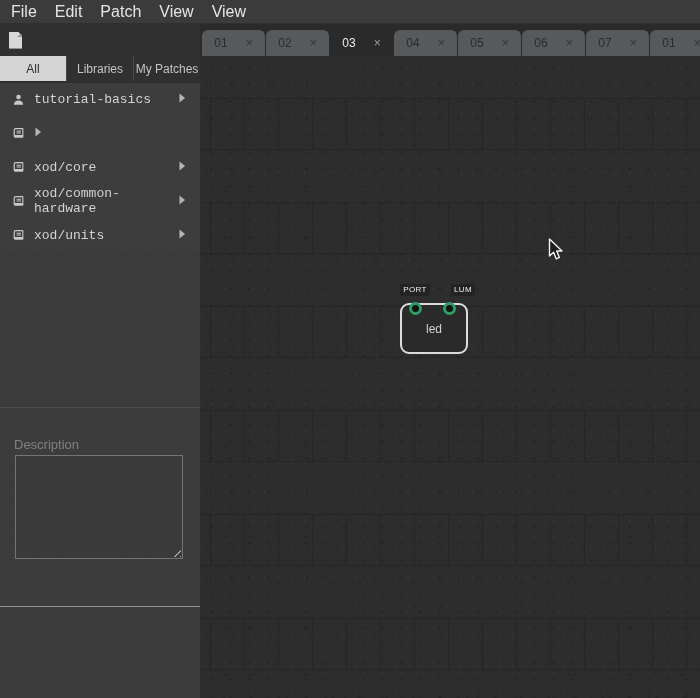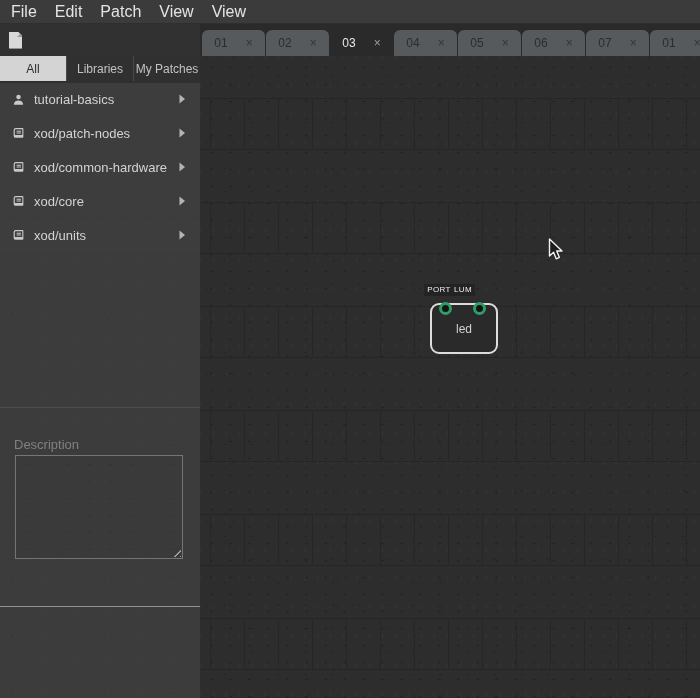--- a/index.html
+++ b/index.html
@@ -29,21 +29,21 @@
 
   
   .sidebar{width:200px;flex:0 0 auto;background:#3c3c3c;display:flex;flex-direction:column;
     background-image:radial-gradient(rgba(0,0,0,.07) 1px,transparent 1.2px),radial-gradient(rgba(255,255,255,.02) 1px,transparent 1.2px);
     background-size:23px 19px,31px 27px;}
   .filter-tabs{height:27px;display:flex;flex:0 0 auto;border-bottom:2px solid #2f2f2f;}
   .filter-tab{flex:1;display:flex;align-items:center;justify-content:center;font-size:12px;background:#303030;color:#c3c3c3;cursor:default;}
   .filter-tab + .filter-tab{border-left:1px solid #4a4a4a;}
   .filter-tab.active{background:#d4d4d4;color:#2e2e2e;border-left:none;}
   .lib-list{flex:0 0 auto;}
-  .lib-row{height:32px;margin-bottom:2px;background:#3d3d3d;display:flex;align-items:center;padding:0 10px;cursor:default;}
+  .lib-row{height:32px;margin-bottom:2px;background:#3d3d3d;display:flex;align-items:center;padding:0 10px;cursor:default;font-family:Liberation Mono, monospace;}
   .lib-row .lib-icon{width:13px;height:13px;margin:0 9px 0 2px;flex:0 0 auto;display:flex;align-items:center;}
   .lib-row .lib-name{flex:1;font-size:13px;color:#d3d3d3;}
   .lib-row .chevron{flex:0 0 auto;margin-right:4px;}
   .sidebar-spacer1{height:154px;flex:0 0 auto;}
   .divider{height:1px;background:#4d4d4d;flex:0 0 auto;}
   .divider-light{height:1px;background:#949494;flex:0 0 auto;}
   .patch-panel{height:198px;flex:0 0 auto;position:relative;}
   .patch-line{margin:12px 0 0 14px;font-size:13px;color:#8a8a8a;}
   .patch-line .patch-value{color:#5bc0e8;}
   .desc-label{margin:29px 0 3px 14px;font-size:13px;color:#808080;}
@@ -54,21 +54,21 @@
     background:repeating-linear-gradient(315deg,#9e9e9e 0 1px,transparent 1px 4px);clip-path:polygon(100% 0,100% 100%,0 100%);}
   .sidebar-filler{flex:1;}
 
   
   .canvas{flex:1;position:relative;overflow:hidden;background-color:#2d2d2d;
     background-image:radial-gradient(rgba(0,0,0,.20) 1px,transparent 1.2px),radial-gradient(rgba(0,0,0,.14) 1px,transparent 1.2px),radial-gradient(rgba(255,255,255,.02) 1px,transparent 1.2px);
     background-size:19px 17px,27px 23px,13px 29px;background-position:2px 3px,11px 9px,7px 15px;}
   .grid-band{position:absolute;left:0;right:0;height:52px;border-top:1px solid #262626;border-bottom:1px solid #262626;
     background-image:repeating-linear-gradient(90deg,transparent 0 10px,#262626 10px 11px,transparent 11px 34px);}
 
-  .node{position:absolute;left:230px;top:247px;width:68px;height:51px;background:#2a2a2a;border:2px solid #dcdcdc;border-radius:9px;display:flex;align-items:center;justify-content:center;cursor:default;}
+  .node{position:absolute;left:200px;top:247px;width:68px;height:51px;background:#2a2a2a;border:2px solid #dcdcdc;border-radius:9px;display:flex;align-items:center;justify-content:center;cursor:default;}
   .node-label{font-size:12px;color:#d2d2d2;}
   .port{position:absolute;width:13px;height:13px;border-radius:50%;background:#141414;border:3px solid #2f9e66;top:-3px;}
   .port-label{position:absolute;top:228px;transform:translateX(-50%);font-size:8px;letter-spacing:.4px;color:#ececec;background:#232323;padding:1px 3px;line-height:1.2;white-space:nowrap;}
 
   .mouse-cursor{position:absolute;left:348px;top:182px;pointer-events:none;}
 </style>
 </head>
 <body>
 
 <div class="app">
@@ -141,43 +141,42 @@
             <span class="chevron"><svg width="8" height="10" viewBox="0 0 8 10">
                 <polygon points="1.5,0.5 7,5 1.5,9.5" fill="#b5b5b5"></polygon>
               </svg></span>
           </div>
           <div class="lib-row">
             <span class="lib-icon">
               <svg viewBox="0 0 24 24" width="13" height="13">
                 <path fill="#c9c9c9" d="M7 2h12.2c1 0 1.8.8 1.8 1.8v14.4c0 1-.8 1.8-1.8 1.8H7a4 4 0 0 1-4-4V6a4 4 0 0 1 4-4zm0 2.2A1.8 1.8 0 0 0 5.2 6v9.3c.5-.3 1.2-.5 1.8-.5h12V4.2H7zM8.5 7h8v1.6h-8V7zm0 3.2h8v1.6h-8v-1.6z"></path>
               </svg>
             </span>
-            <span class="lib-name">xod/patch-nodes</span>
+            <span class="chevron"><svg width="8" height="10" viewBox="0 0 8 10">
+                <polygon points="1.5,0.5 7,5 1.5,9.5" fill="#b5b5b5"></polygon>
+              </svg></span>
+          </div>
+          <div class="lib-row">
+            <span class="lib-icon">
+              <svg viewBox="0 0 24 24" width="13" height="13">
+                <path fill="#c9c9c9" d="M7 2h12.2c1 0 1.8.8 1.8 1.8v14.4c0 1-.8 1.8-1.8 1.8H7a4 4 0 0 1-4-4V6a4 4 0 0 1 4-4zm0 2.2A1.8 1.8 0 0 0 5.2 6v9.3c.5-.3 1.2-.5 1.8-.5h12V4.2H7zM8.5 7h8v1.6h-8V7zm0 3.2h8v1.6h-8v-1.6z"></path>
+              </svg>
+            </span>
+            <span class="lib-name">xod/core</span>
             <span class="chevron"><svg width="8" height="10" viewBox="0 0 8 10">
                 <polygon points="1.5,0.5 7,5 1.5,9.5" fill="#b5b5b5"></polygon>
               </svg></span>
           </div>
           <div class="lib-row">
             <span class="lib-icon">
               <svg viewBox="0 0 24 24" width="13" height="13">
                 <path fill="#c9c9c9" d="M7 2h12.2c1 0 1.8.8 1.8 1.8v14.4c0 1-.8 1.8-1.8 1.8H7a4 4 0 0 1-4-4V6a4 4 0 0 1 4-4zm0 2.2A1.8 1.8 0 0 0 5.2 6v9.3c.5-.3 1.2-.5 1.8-.5h12V4.2H7zM8.5 7h8v1.6h-8V7zm0 3.2h8v1.6h-8v-1.6z"></path>
               </svg>
             </span>
             <span class="lib-name">xod/common-hardware</span>
-            <span class="chevron"><svg width="8" height="10" viewBox="0 0 8 10">
-                <polygon points="1.5,0.5 7,5 1.5,9.5" fill="#b5b5b5"></polygon>
-              </svg></span>
-          </div>
-          <div class="lib-row">
-            <span class="lib-icon">
-              <svg viewBox="0 0 24 24" width="13" height="13">
-                <path fill="#c9c9c9" d="M7 2h12.2c1 0 1.8.8 1.8 1.8v14.4c0 1-.8 1.8-1.8 1.8H7a4 4 0 0 1-4-4V6a4 4 0 0 1 4-4zm0 2.2A1.8 1.8 0 0 0 5.2 6v9.3c.5-.3 1.2-.5 1.8-.5h12V4.2H7zM8.5 7h8v1.6h-8V7zm0 3.2h8v1.6h-8v-1.6z"></path>
-              </svg>
-            </span>
-            <span class="lib-name">xod/core</span>
             <span class="chevron"><svg width="8" height="10" viewBox="0 0 8 10">
                 <polygon points="1.5,0.5 7,5 1.5,9.5" fill="#b5b5b5"></polygon>
               </svg></span>
           </div>
           <div class="lib-row">
             <span class="lib-icon">
               <svg viewBox="0 0 24 24" width="13" height="13">
                 <path fill="#c9c9c9" d="M7 2h12.2c1 0 1.8.8 1.8 1.8v14.4c0 1-.8 1.8-1.8 1.8H7a4 4 0 0 1-4-4V6a4 4 0 0 1 4-4zm0 2.2A1.8 1.8 0 0 0 5.2 6v9.3c.5-.3 1.2-.5 1.8-.5h12V4.2H7zM8.5 7h8v1.6h-8V7zm0 3.2h8v1.6h-8v-1.6z"></path>
               </svg>
             </span>
@@ -207,18 +206,18 @@
         <div class="grid-band" style="top: 146px;"></div>
         <div class="grid-band" style="top: 42px;"></div>
       <div class="node" id="node">
         <span class="node-label">led</span>
       <span class="port" style="left: 7px;"></span>
           <span class="port" style="left: 41px;"></span>
         </div>
       <svg class="mouse-cursor" width="17" height="25" viewBox="0 0 17 25">
         <polygon points="1.5,1 1.5,18 5.6,14.2 8.2,20.8 11.4,19.4 8.7,13 14,13" fill="#1d1d1d" stroke="#f2f2f2" stroke-width="1.4" stroke-linejoin="round"></polygon>
       </svg>
-    <span class="port-label" style="left: 215px; margin-left: 24px;">PORT</span>
+    <span class="port-label" style="left: 215px;">PORT</span>
         <span class="port-label" style="left: 263px;">LUM</span>
       </div>
 
   </div>
 </div>
 
 </body></html>

